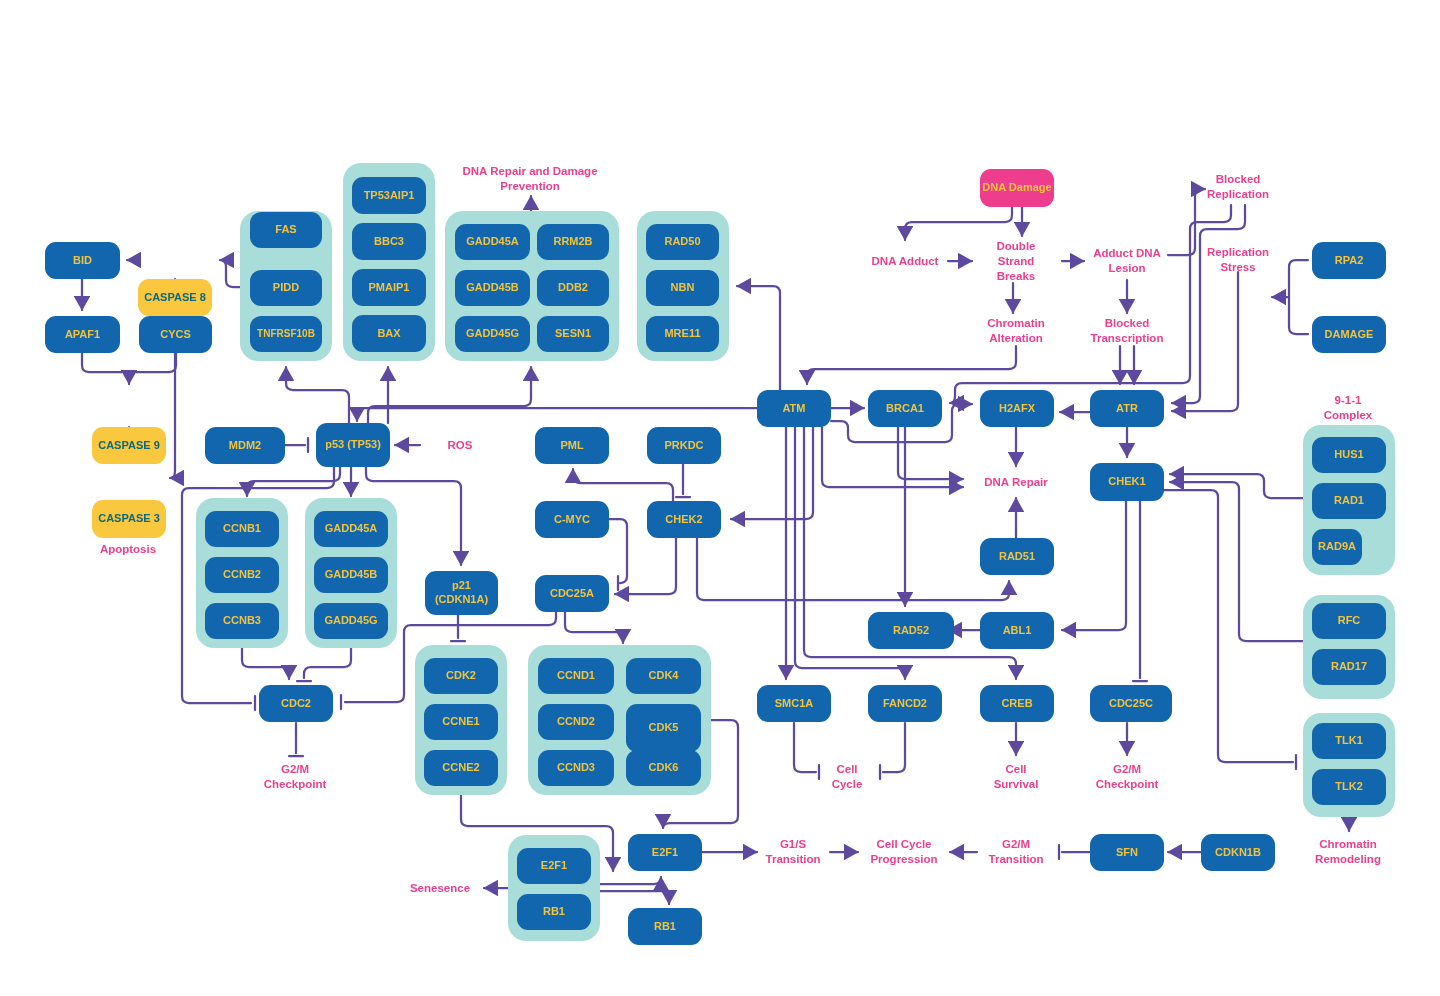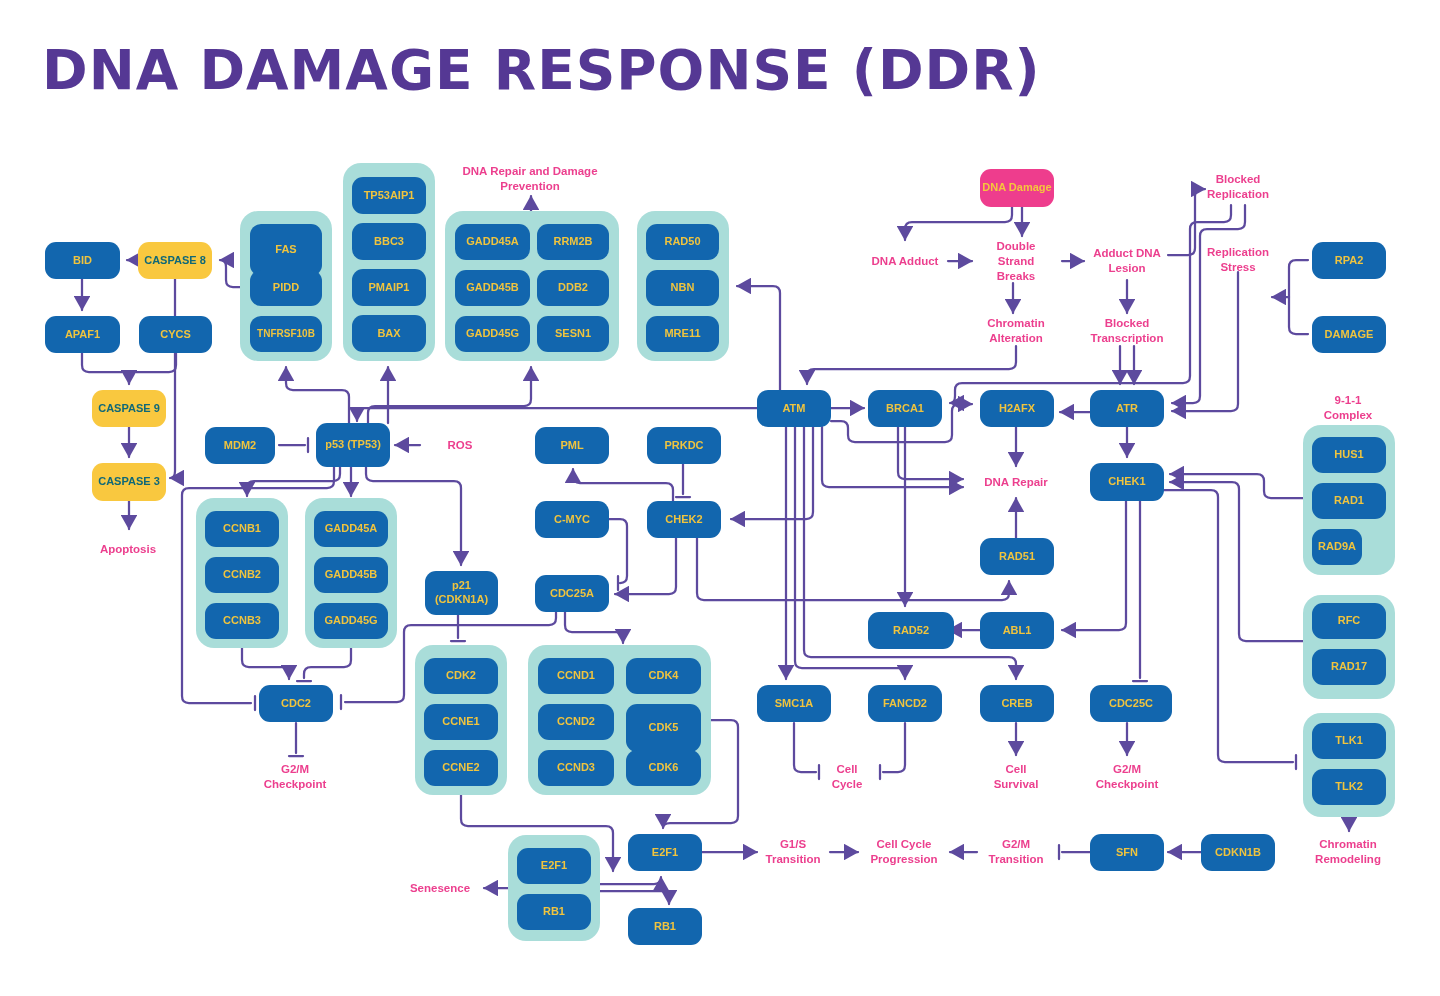--- a/index.html
+++ b/index.html
@@ -6,30 +6,29 @@
   #canvas{position:relative;width:1440px;height:996px;background:#ffffff;overflow:hidden;
           font-family:"Liberation Sans",sans-serif;}
   #title{position:absolute;left:42px;top:38px;font-size:55px;font-weight:800;color:#553894;
          letter-spacing:1px;white-space:nowrap;font-family:"DejaVu Sans",sans-serif;}
   svg.wires{position:absolute;left:0;top:0;z-index:1;}
   .grp{position:absolute;background:#a9ddd9;border-radius:18px;z-index:2;}
   .node{position:absolute;display:flex;align-items:center;justify-content:center;text-align:center;
         border-radius:11px;font-size:11px;font-weight:bold;line-height:1.25;z-index:3;padding:2px;
         box-sizing:border-box;}
   .blue{background:#1266ae;color:#f0c43e;}
-  .yellow{background:#f9c83f;color:#0f6878;}
+  .yellow{background:#f9c83f;color:#0f6878;margin-top:37px;}
   .pinkbox{background:#ee3d8d;color:#f5c63d;}
   .plabel{position:absolute;transform:translate(-50%,-50%);text-align:center;color:#ec3f8e;
           font-size:11.5px;font-weight:bold;line-height:1.3;z-index:3;}
 </style>
 </head>
 <body>
 
 <div id="canvas">
-  <div id="title">DNA DAMAGE RESPONSE (DDR)</div>
 
   <svg class="wires" width="1440" height="996" viewBox="0 0 1440 996">
     <defs>
       <marker id="arr" viewBox="0 0 10 10" refX="8.5" refY="5" markerWidth="7.5" markerHeight="7.5" orient="auto-start-reverse">
         <path d="M0,0 L9,5 L0,10 z" fill="#5d4a9e"></path>
       </marker>
     </defs>
     <g fill="none" stroke="#5d4a9e" stroke-width="2.25" stroke-linecap="round">
 
       <path d="M240,287 L233,287 Q226,287 226,280 L226,267 Q226,260 221,260 L220,260" marker-end="url(#arr)"></path>
@@ -137,21 +136,21 @@
   <div class="grp" style="left:1303px;top:713px;width:92px;height:104px"></div>
   <div class="grp" style="left:508px;top:835px;width:92px;height:106px"></div>
 
   <div class="node blue" style="left:45px;top:242px;width:75px;height:37px">BID</div>
   <div class="node yellow" style="left:138px;top:242px;width:74px;height:37px">CASPASE 8</div>
   <div class="node blue" style="left:45px;top:316px;width:75px;height:37px">APAF1</div>
   <div class="node blue" style="left:139px;top:316px;width:73px;height:37px">CYCS</div>
   <div class="node yellow" style="left:92px;top:390px;width:74px;height:37px">CASPASE 9</div>
   <div class="node yellow" style="left:92px;top:463px;width:74px;height:38px">CASPASE 3</div>
 
-  <div class="node blue" style="left:250px;top:224px;width:72px;height:52px">FAS</div>
+  <div class="node blue" style="left:250px;top:212px;width:72px;height:36px">FAS</div>
   <div class="node blue" style="left:250px;top:270px;width:72px;height:36px">PIDD</div>
   <div class="node blue" style="left:250px;top:316px;width:72px;height:36px;font-size:10px">TNFRSF10B</div>
 
   <div class="node blue" style="left:352px;top:177px;width:74px;height:37px">TP53AIP1</div>
   <div class="node blue" style="left:352px;top:223px;width:74px;height:37px">BBC3</div>
   <div class="node blue" style="left:352px;top:269px;width:74px;height:37px">PMAIP1</div>
   <div class="node blue" style="left:352px;top:315px;width:74px;height:37px">BAX</div>
 
   <div class="node blue" style="left:455px;top:224px;width:75px;height:36px">GADD45A</div>
   <div class="node blue" style="left:537px;top:224px;width:72px;height:36px">RRM2B</div>
@@ -170,21 +169,21 @@
 
   <div class="node blue" style="left:757px;top:390px;width:74px;height:37px">ATM</div>
   <div class="node blue" style="left:868px;top:390px;width:74px;height:37px">BRCA1</div>
   <div class="node blue" style="left:980px;top:390px;width:74px;height:37px">H2AFX</div>
   <div class="node blue" style="left:1090px;top:390px;width:74px;height:37px">ATR</div>
 
   <div class="node blue" style="left:1312px;top:437px;width:74px;height:36px">HUS1</div>
   <div class="node blue" style="left:1312px;top:483px;width:74px;height:36px">RAD1</div>
   <div class="node blue" style="left:1312px;top:529px;width:50px;height:36px">RAD9A</div>
 
-  <div class="node blue" style="left:205px;top:427px;width:70px;height:37px">MDM2</div>
+  <div class="node blue" style="left:205px;top:427px;width:80px;height:37px">MDM2</div>
   <div class="node blue" style="left:316px;top:423px;width:74px;height:44px">p53 (TP53)</div>
   <div class="node blue" style="left:535px;top:427px;width:74px;height:37px">PML</div>
   <div class="node blue" style="left:647px;top:427px;width:74px;height:37px">PRKDC</div>
   <div class="node blue" style="left:535px;top:501px;width:74px;height:37px">C-MYC</div>
   <div class="node blue" style="left:647px;top:501px;width:74px;height:37px">CHEK2</div>
   <div class="node blue" style="left:1090px;top:463px;width:74px;height:38px">CHEK1</div>
   <div class="node blue" style="left:980px;top:538px;width:74px;height:37px">RAD51</div>
 
   <div class="node blue" style="left:205px;top:511px;width:74px;height:36px">CCNB1</div>
   <div class="node blue" style="left:205px;top:557px;width:74px;height:36px">CCNB2</div>

